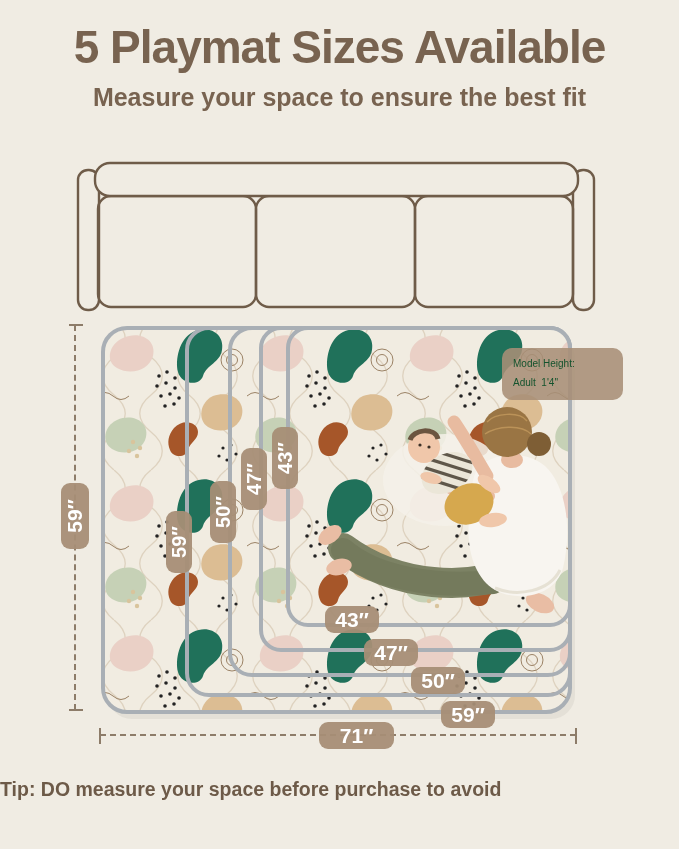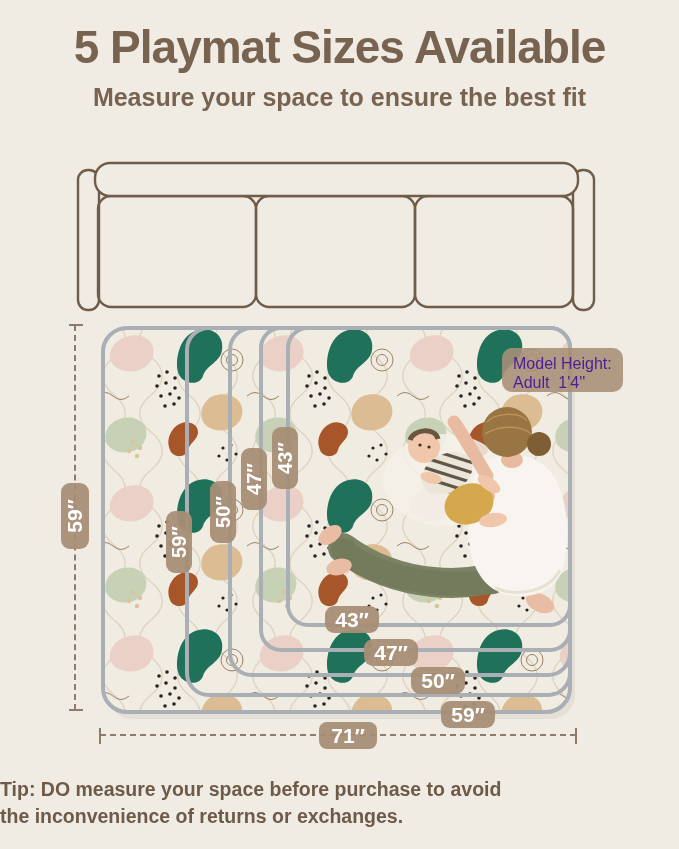--- a/index.html
+++ b/index.html
@@ -53,26 +53,26 @@
   .outerv{width:66px;height:28px;font-size:21px;transform:rotate(-90deg);}
   .p-oh{left:42px;top:502px;}
   .p-h59{left:148px;top:529px;}
   .p-h50{left:192px;top:499px;}
   .p-h47{left:223px;top:466px;}
   .p-h43{left:254px;top:445px;}
   .p-w43{left:325px;top:606px;}
   .p-w47{left:364px;top:639px;}
   .p-w50{left:411px;top:667px;}
   .p-w59{left:441px;top:701px;}
-  .p-ow{left:319px;top:722px;width:58px;border-radius:8px;}
+  .p-ow{left:319px;top:722px;width:75px;}
   
   .model-tag{
-    position:absolute;left:502px;top:348px;width:121px;height:44px;
-    background:rgba(167,142,118,0.88);border-radius:10px;color:#4c1d95;
-    font-size:16px;line-height:19px;padding:6px 0 0 11px;box-sizing:border-box;
+    position:absolute;left:502px;top:348px;width:121px;height:52px;
+    background:rgba(167,142,118,0.88);border-radius:10px;color:#14532d;
+    font-size:10px;line-height:19px;padding:6px 0 0 11px;box-sizing:border-box;
   }
   .model-tag div{white-space:pre;}
   .tip{
     position:absolute;top:776px;left:0;width:100%;text-align:left;
     font-size:19.5px;font-weight:700;color:#6d5a48;line-height:27px;
   }
 </style>
 </head>
 <body>
 
@@ -206,16 +206,15 @@
   <div class="pill hpill p-w59">59″</div>
   <div class="pill hpill p-ow">71″</div>
 
   <div class="model-tag">
     <div>Model Height:</div>
     <div>Adult  1'4''</div>
   </div>
 
   <div class="tip">
     <div>Tip: DO measure your space before purchase to avoid</div>
-    <div>the inconvenience of returns or exchanges.</div>
   </div>
 
 </div>
 
 </body></html>

